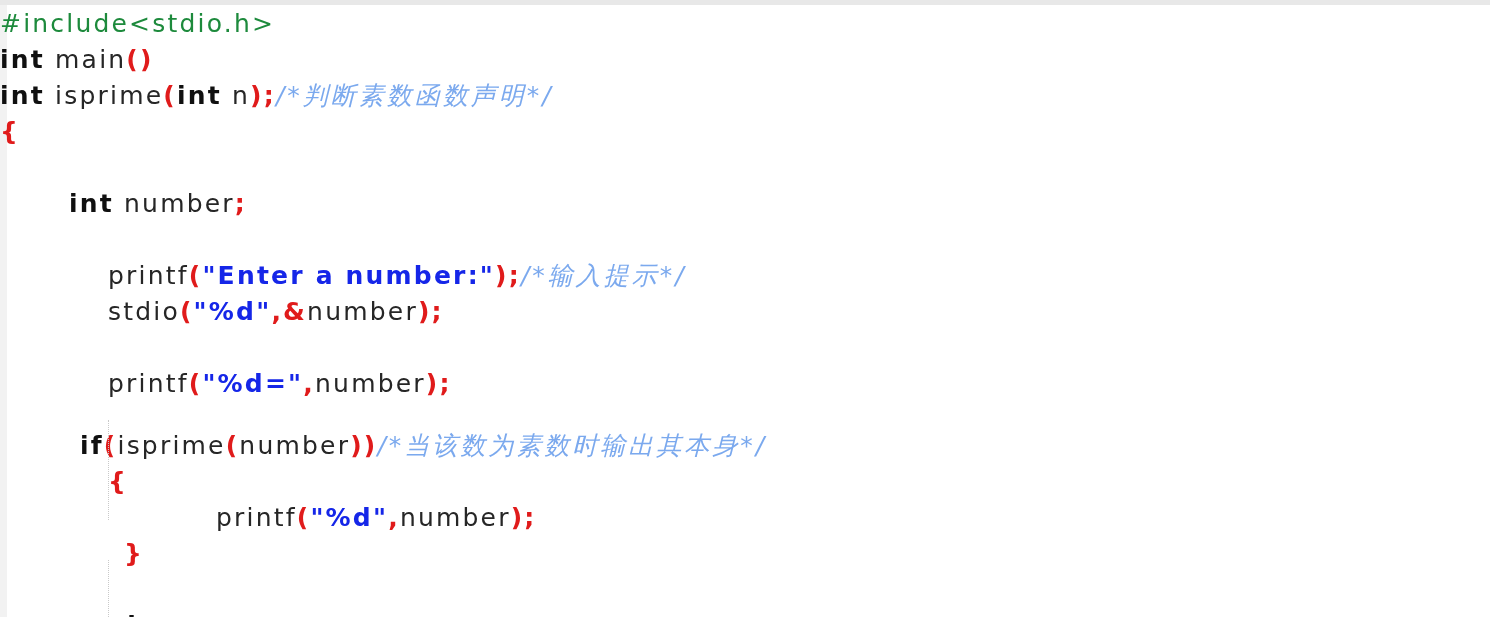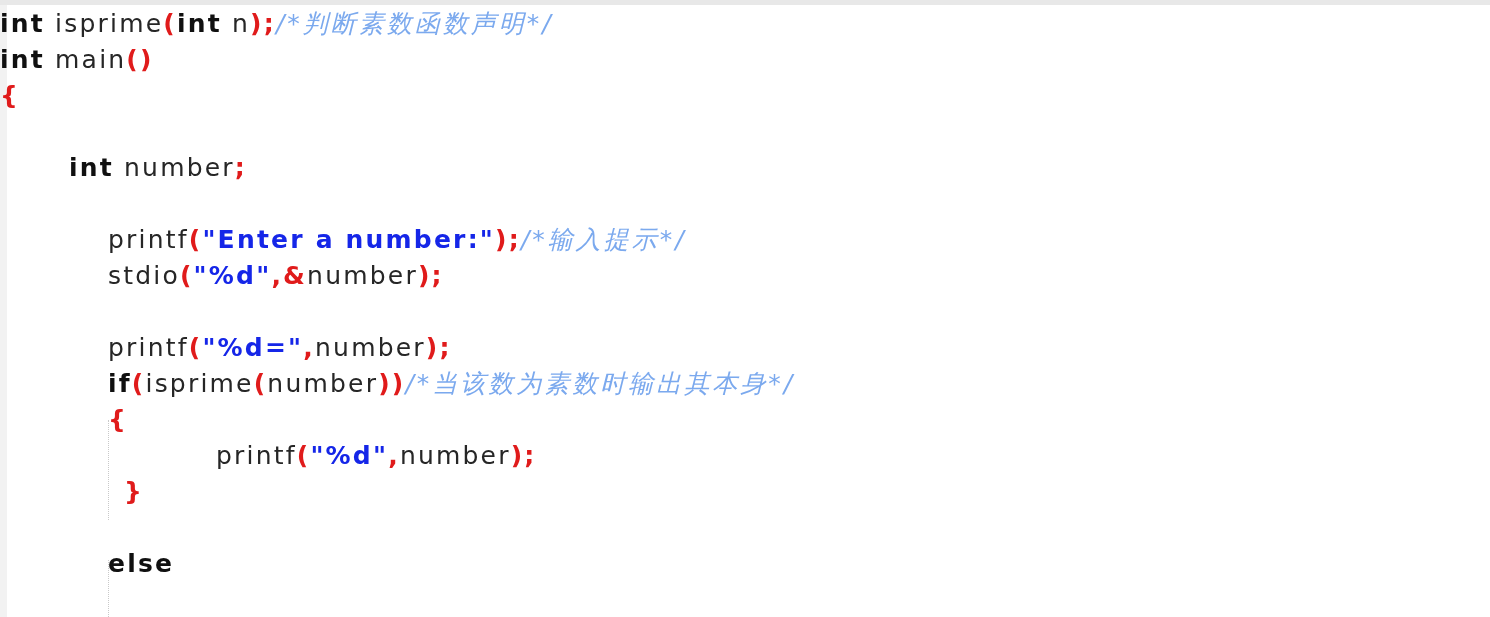--- a/index.html
+++ b/index.html
@@ -80,31 +80,32 @@
 </style>
 </head>
 <body>
 
 <div id="code-view">
 
   <div class="edge-top"></div>
   <div class="edge-left"></div>
 
   <div class="code-lines" id="code-lines">
+      <div class="line" style="padding-left: 0px;"><span class="tok-pre">#include&lt;stdio.h&gt;</span></div>
+      <div class="line" style="padding-left: 0px;"><span class="tok-kw">int</span><span class="tok-id"> main</span><span class="tok-punct">()</span></div>
       <div class="line" style="padding-left: 0px;"><span class="tok-kw">int</span><span class="tok-id"> isprime</span><span class="tok-punct">(</span><span class="tok-kw">int</span><span class="tok-id"> n</span><span class="tok-punct">)</span><span class="tok-punct">;</span><span class="tok-comment">/*判断素数函数声明*/</span></div>
-      <div class="line" style="padding-left: 0px;"><span class="tok-kw">int</span><span class="tok-id"> main</span><span class="tok-punct">()</span></div>
       <div class="line" style="padding-left: 0px;"><span class="tok-punct">{</span></div>
       <div class="line blank" style="padding-left: 0px;"></div>
       <div class="line" style="padding-left: 69px;"><span class="tok-kw">int</span><span class="tok-id"> number</span><span class="tok-punct">;</span></div>
       <div class="line blank" style="padding-left: 108px;"></div>
       <div class="line" style="padding-left: 108px;"><span class="tok-id">printf</span><span class="tok-punct">(</span><span class="tok-str">"Enter a number:"</span><span class="tok-punct">)</span><span class="tok-punct">;</span><span class="tok-comment">/*输入提示*/</span></div>
       <div class="line" style="padding-left: 108px;"><span class="tok-id">stdio</span><span class="tok-punct">(</span><span class="tok-str">"%d"</span><span class="tok-punct">,</span><span class="tok-punct">&amp;</span><span class="tok-id">number</span><span class="tok-punct">)</span><span class="tok-punct">;</span></div>
       <div class="line blank" style="padding-left: 108px;"></div>
       <div class="line" style="padding-left: 108px;"><span class="tok-id">printf</span><span class="tok-punct">(</span><span class="tok-str">"%d="</span><span class="tok-punct">,</span><span class="tok-id">number</span><span class="tok-punct">)</span><span class="tok-punct">;</span></div>
-      <div class="line" style="padding-left: 108px;"><span class="tok-kw">if</span><span class="tok-punct">(</span><span class="tok-id">isprime</span><span class="tok-punct">(</span><span class="tok-id">number</span><span class="tok-punct">))</span><span class="tok-comment">/*当该数为素数时输出其本身*/</span></div>
+      <div class="line" style="padding-left: 80px; margin-top: 26px;"><span class="tok-kw">if</span><span class="tok-punct">(</span><span class="tok-id">isprime</span><span class="tok-punct">(</span><span class="tok-id">number</span><span class="tok-punct">))</span><span class="tok-comment">/*当该数为素数时输出其本身*/</span></div>
       <div class="line" style="padding-left: 108px;"><span class="tok-punct">{</span></div>
       <div class="line" style="padding-left: 216px;"><span class="tok-id">printf</span><span class="tok-punct">(</span><span class="tok-str">"%d"</span><span class="tok-punct">,</span><span class="tok-id">number</span><span class="tok-punct">)</span><span class="tok-punct">;</span></div>
       <div class="line" style="padding-left: 124px;"><span class="tok-punct">}</span></div>
       <div class="line blank" style="padding-left: 108px;"></div>
       <div class="line" style="padding-left: 108px;"><span class="tok-kw">else</span></div>
     </div>
 
 <div class="indent-guide" style="left: 108px; top: 420px; height: 100px;"></div>
     <div class="indent-guide" style="left: 108px; top: 560px; height: 57px;"></div>
   </div>

